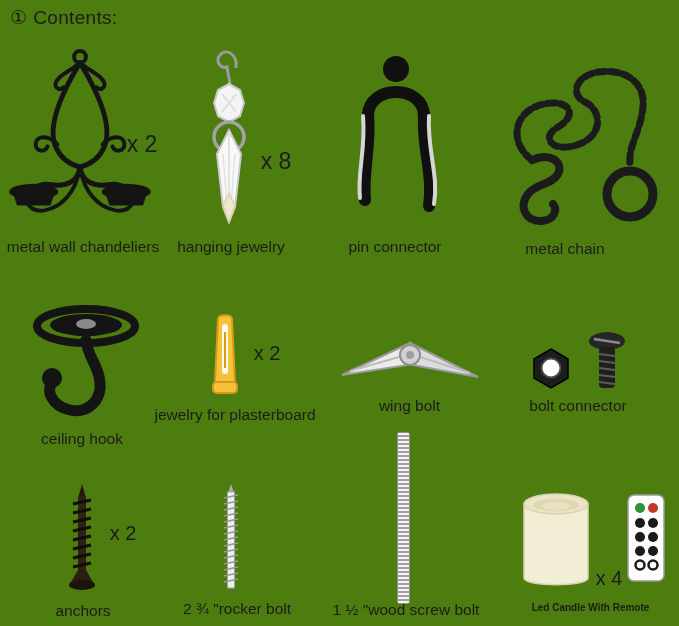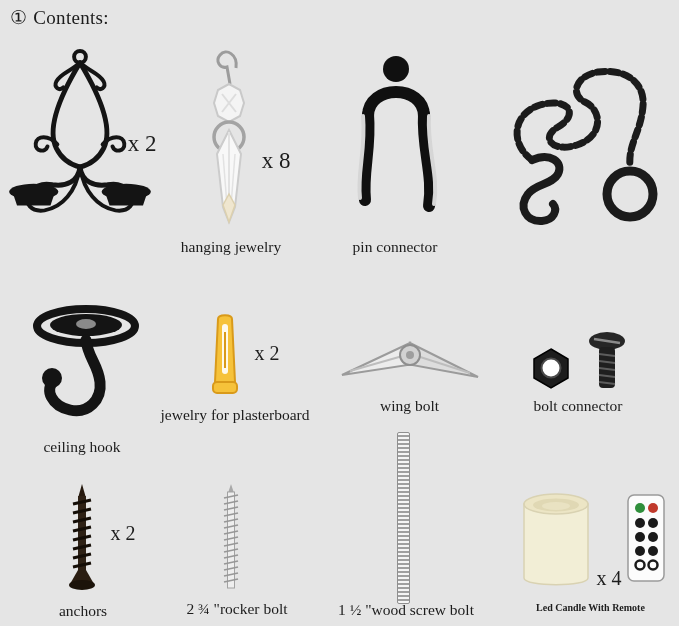--- a/index.html
+++ b/index.html
@@ -1,18 +1,18 @@
 <!DOCTYPE html>
 <html><head>
 <meta charset="utf-8">
 <style>
   html,body{margin:0;padding:0;background:#ffffff;}
   .canvas{
-    position:relative;width:679px;height:626px;background:#e5e5e5;overflow:hidden;
-    font-family:Liberation Serif, serif;color:#1c1c1c;
+    position:relative;width:679px;height:626px;background:#4d7c0f;overflow:hidden;
+    font-family:Liberation Sans, sans-serif;color:#1c1c1c;
   }
   .title{position:absolute;left:10px;top:6px;font-size:19px;letter-spacing:.3px;}
   .title .badge{margin-right:6px;}
   .abs{position:absolute;}
   .label{
     position:absolute;text-align:center;font-size:15.5px;line-height:1.15;color:#1c1c1c;
   }
   .label.bold{font-weight:bold;font-size:10px;}
   .qty{position:absolute;font-size:20px;color:#1c1c1c;text-align:center;}
   .qty.big{font-size:23px;}
@@ -47,20 +47,21 @@
         <path d="M76,121 C72,146 58,162 40,165 C26,167 19,157 25,151 C30,146 38,149 36,155" stroke-width="4"></path>
         <path d="M76,121 C80,146 94,162 112,165 C126,167 133,157 127,151 C122,146 114,149 116,155" stroke-width="4"></path>
       </g>
       <ellipse cx="29" cy="146" rx="25" ry="8" fill="#141414"></ellipse>
       <path d="M8,148 L50,148 L46,160 L12,160 Z" fill="#141414"></path>
       <ellipse cx="123" cy="146" rx="25" ry="8" fill="#141414"></ellipse>
       <path d="M102,148 L144,148 L140,160 L106,160 Z" fill="#141414"></path>
     </svg>
   </div>
   <div class="qty big" style="left:118px;top:131px;width:48px;">x 2</div>
+  <div class="label" style="left:0px;top:238px;width:166px;">metal wall chandeliers</div>
 
   <div class="abs" style="left:196px;top:42px;">
     <svg viewBox="0 0 66 192" width="66" height="192">
       <path d="M40,26 C42,12 30,6 24,13 C19,19 24,27 31,25 L34,42" fill="none" stroke="#9c9c9c" stroke-width="3"></path>
       <polygon points="33,42 44,48 48,61 44,74 33,80 22,74 18,61 22,48" fill="#f4f4f4" stroke="#c9c9c9" stroke-width="2"></polygon>
       <line x1="26" y1="52" x2="40" y2="70" stroke="#dddddd" stroke-width="2"></line>
       <line x1="40" y1="52" x2="26" y2="70" stroke="#dddddd" stroke-width="2"></line>
       <circle cx="33" cy="95" r="15" fill="none" stroke="#a3a3a3" stroke-width="3.5"></circle>
       <polygon points="33,88 45,112 39,165 33,180 27,165 21,112" fill="#f8f8f8" stroke="#cccccc" stroke-width="2"></polygon>
       <line x1="33" y1="90" x2="33" y2="178" stroke="#e2e2e2" stroke-width="2"></line>
@@ -86,31 +87,32 @@
 
   <div class="abs" style="left:492px;top:50px;">
     <svg viewBox="0 0 180 180" width="180" height="180">
       <g fill="none" stroke="#1b1b1b" stroke-linecap="round">
         <path d="M40,110 C18,94 20,64 48,55 C76,47 88,64 66,77 C48,87 60,103 85,95 C112,86 110,60 93,52 C78,45 83,26 106,22 C134,18 153,33 151,56 C149,82 136,94 138,116" stroke-width="7" stroke-dasharray="8 5"></path>
         <path d="M40,110 C58,102 72,112 66,124 C60,135 44,133 36,144 C26,157 34,172 50,171 C62,170 66,160 61,154" stroke-width="8"></path>
         <circle cx="138" cy="144" r="23" stroke-width="9"></circle>
       </g>
     </svg>
   </div>
+  <div class="label" style="left:505px;top:240px;width:120px;">metal chain</div>
 
   <div class="abs" style="left:22px;top:300px;">
     <svg viewBox="0 0 118 124" width="118" height="124">
       <ellipse cx="64" cy="26" rx="49" ry="17" fill="none" stroke="#141414" stroke-width="8"></ellipse>
       <ellipse cx="64" cy="25" rx="36" ry="11" fill="#141414"></ellipse>
       <ellipse cx="64" cy="24" rx="10" ry="5" fill="#8a8a8a"></ellipse>
       <path d="M64,40 C66,58 76,64 78,82 C80,100 66,114 48,110 C30,106 22,90 32,80" fill="none" stroke="#141414" stroke-width="11" stroke-linecap="round"></path>
       <circle cx="30" cy="78" r="10" fill="#141414"></circle>
     </svg>
   </div>
-  <div class="label" style="left:22px;top:430px;width:120px;margin-top:8px;">ceiling hook</div>
+  <div class="label" style="left:22px;top:430px;width:120px;">ceiling hook</div>
 
   <div class="abs" style="left:208px;top:312px;">
     <svg viewBox="0 0 34 88" width="34" height="88">
       <path d="M10,7 C10,2 24,2 24,7 L27,70 C27,77 7,77 7,70 Z" fill="#f6c23a" stroke="#d99a1a" stroke-width="2"></path>
       <rect x="5" y="70" width="24" height="11" rx="4" fill="#f6c23a" stroke="#d99a1a" stroke-width="2"></rect>
       <rect x="14" y="12" width="6" height="50" rx="3" fill="#ffffff" opacity="0.9"></rect>
       <line x1="17" y1="20" x2="17" y2="56" stroke="#d99a1a" stroke-width="2"></line>
     </svg>
   </div>
   <div class="qty" style="left:244px;top:342px;width:46px;">x 2</div>

